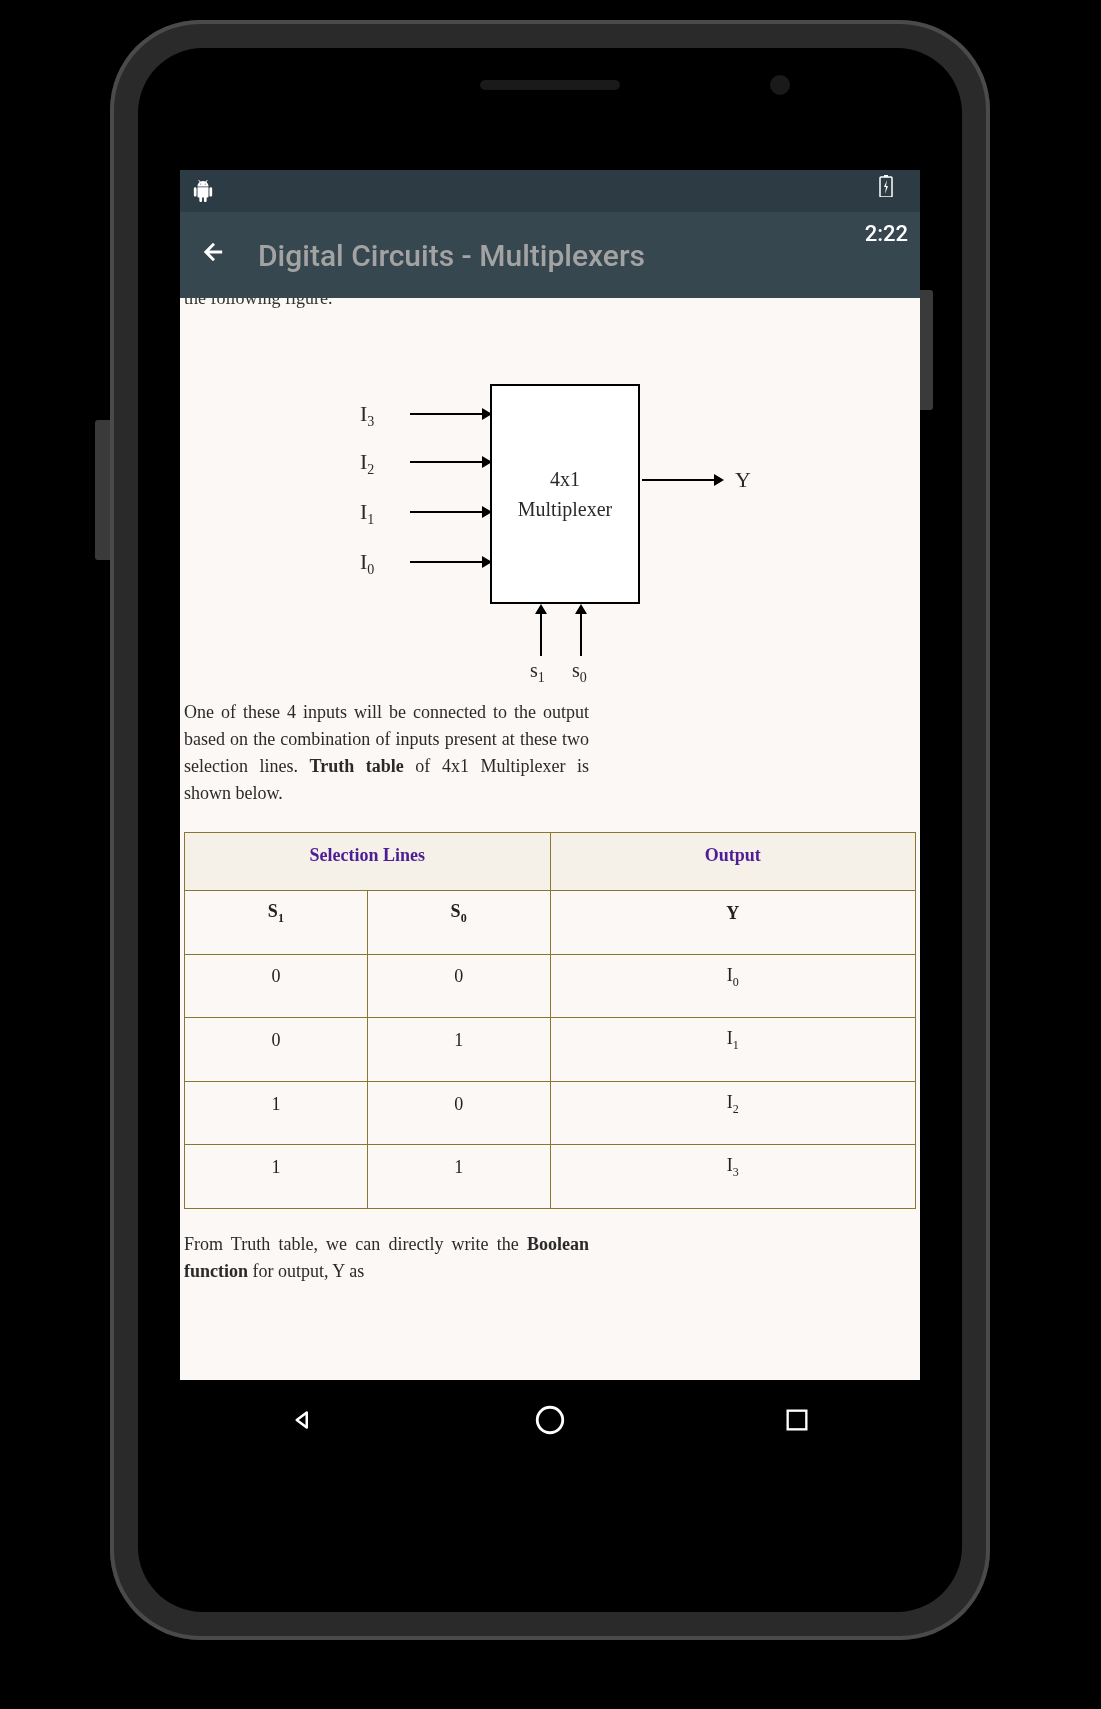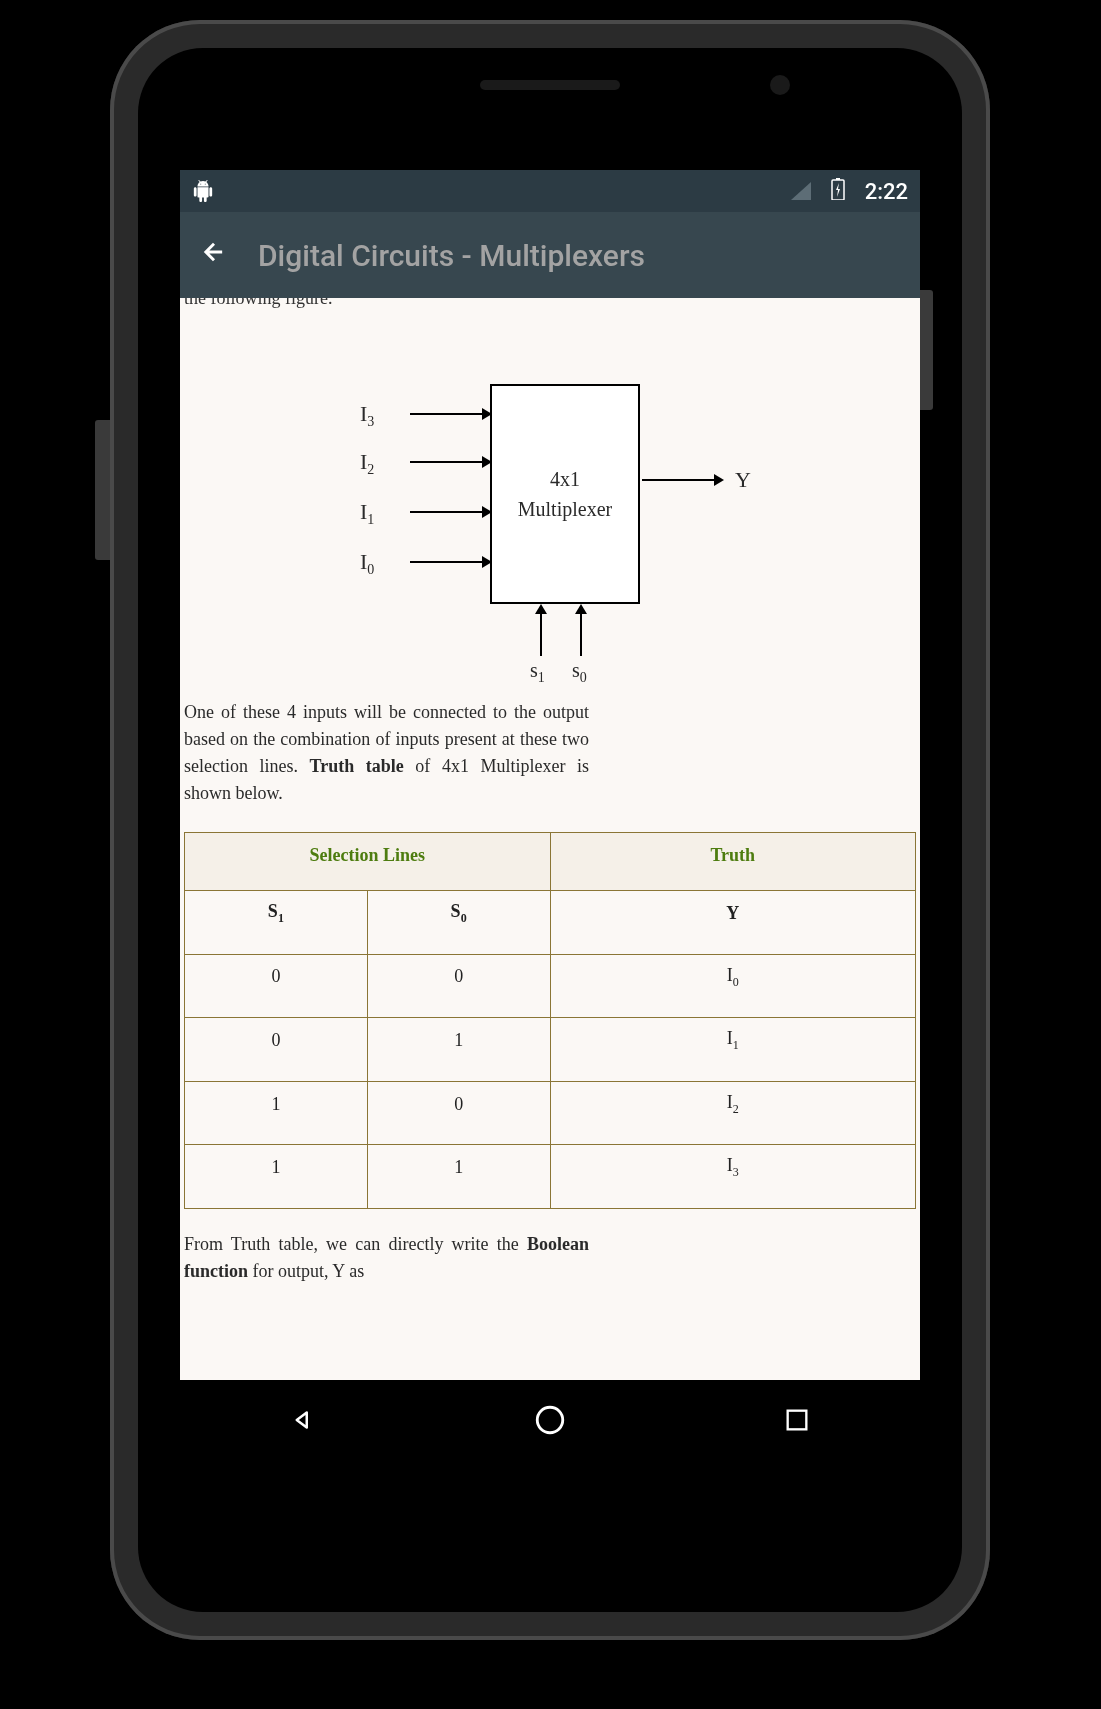--- a/index.html
+++ b/index.html
@@ -83,21 +83,21 @@
   align-items: center;
   justify-content: space-between;
   padding: 0 12px;
   color: #fff;
 }
 .status-left { display: flex; align-items: center; }
 .android-icon {
   width: 22px; height: 22px;
   display: flex; align-items: center; justify-content: center;
 }
-.status-right { display: flex; align-items: center; gap: 20px; }
+.status-right { display: flex; align-items: center; gap: 20px; flex-direction: column; }
 .signal-icon { width: 0; height: 0; border-style: solid; border-width: 0 0 18px 20px; border-color: transparent transparent #8ea0a8 transparent; opacity: 0.5; }
 .battery-icon { font-size: 18px; }
 .time { font-size: 22px; font-weight: 500; }
 .app-bar {
   height: 86px;
   background: #37474f;
   display: flex;
   align-items: center;
   padding: 0 20px;
   gap: 30px;
@@ -194,21 +194,21 @@
   width: 100%;
   border-collapse: collapse;
   margin-top: 25px;
   font-size: 18px;
 }
 .truth-table th {
   background: #f5f0e8;
   border: 1px solid #8a7535;
   padding: 12px 8px 24px;
   font-weight: bold;
-  color: #4d7c0f;
+  color: #4c1d95;
 }
 .truth-table td {
   border: 1px solid #8a7535;
   padding: 10px 8px 28px;
   text-align: center;
   color: #222;
 }
 .truth-table td sub, .truth-table th sub { font-size: 12px; }
 .post-text {
   font-size: 18px;
@@ -307,21 +307,21 @@
     </div>
 
     <p class="body-text">
       <span>One of these 4 inputs will be connected to the output based on the combination of inputs present at these two selection lines. </span><b>Truth table</b><span> of 4x1 Multiplexer is shown below.</span>
     </p>
 
     <table class="truth-table">
       <thead>
         <tr>
           <th colspan="2">Selection Lines</th>
-          <th>Truth</th>
+          <th>Output</th>
         </tr>
       </thead>
       <tbody>
         <tr>
           <td style="width:25%"><b><span>S</span><sub>1</sub></b></td>
           <td style="width:25%"><b><span>S</span><sub>0</sub></b></td>
           <td><b>Y</b></td>
         </tr>
         <tr>
           <td>0</td>

